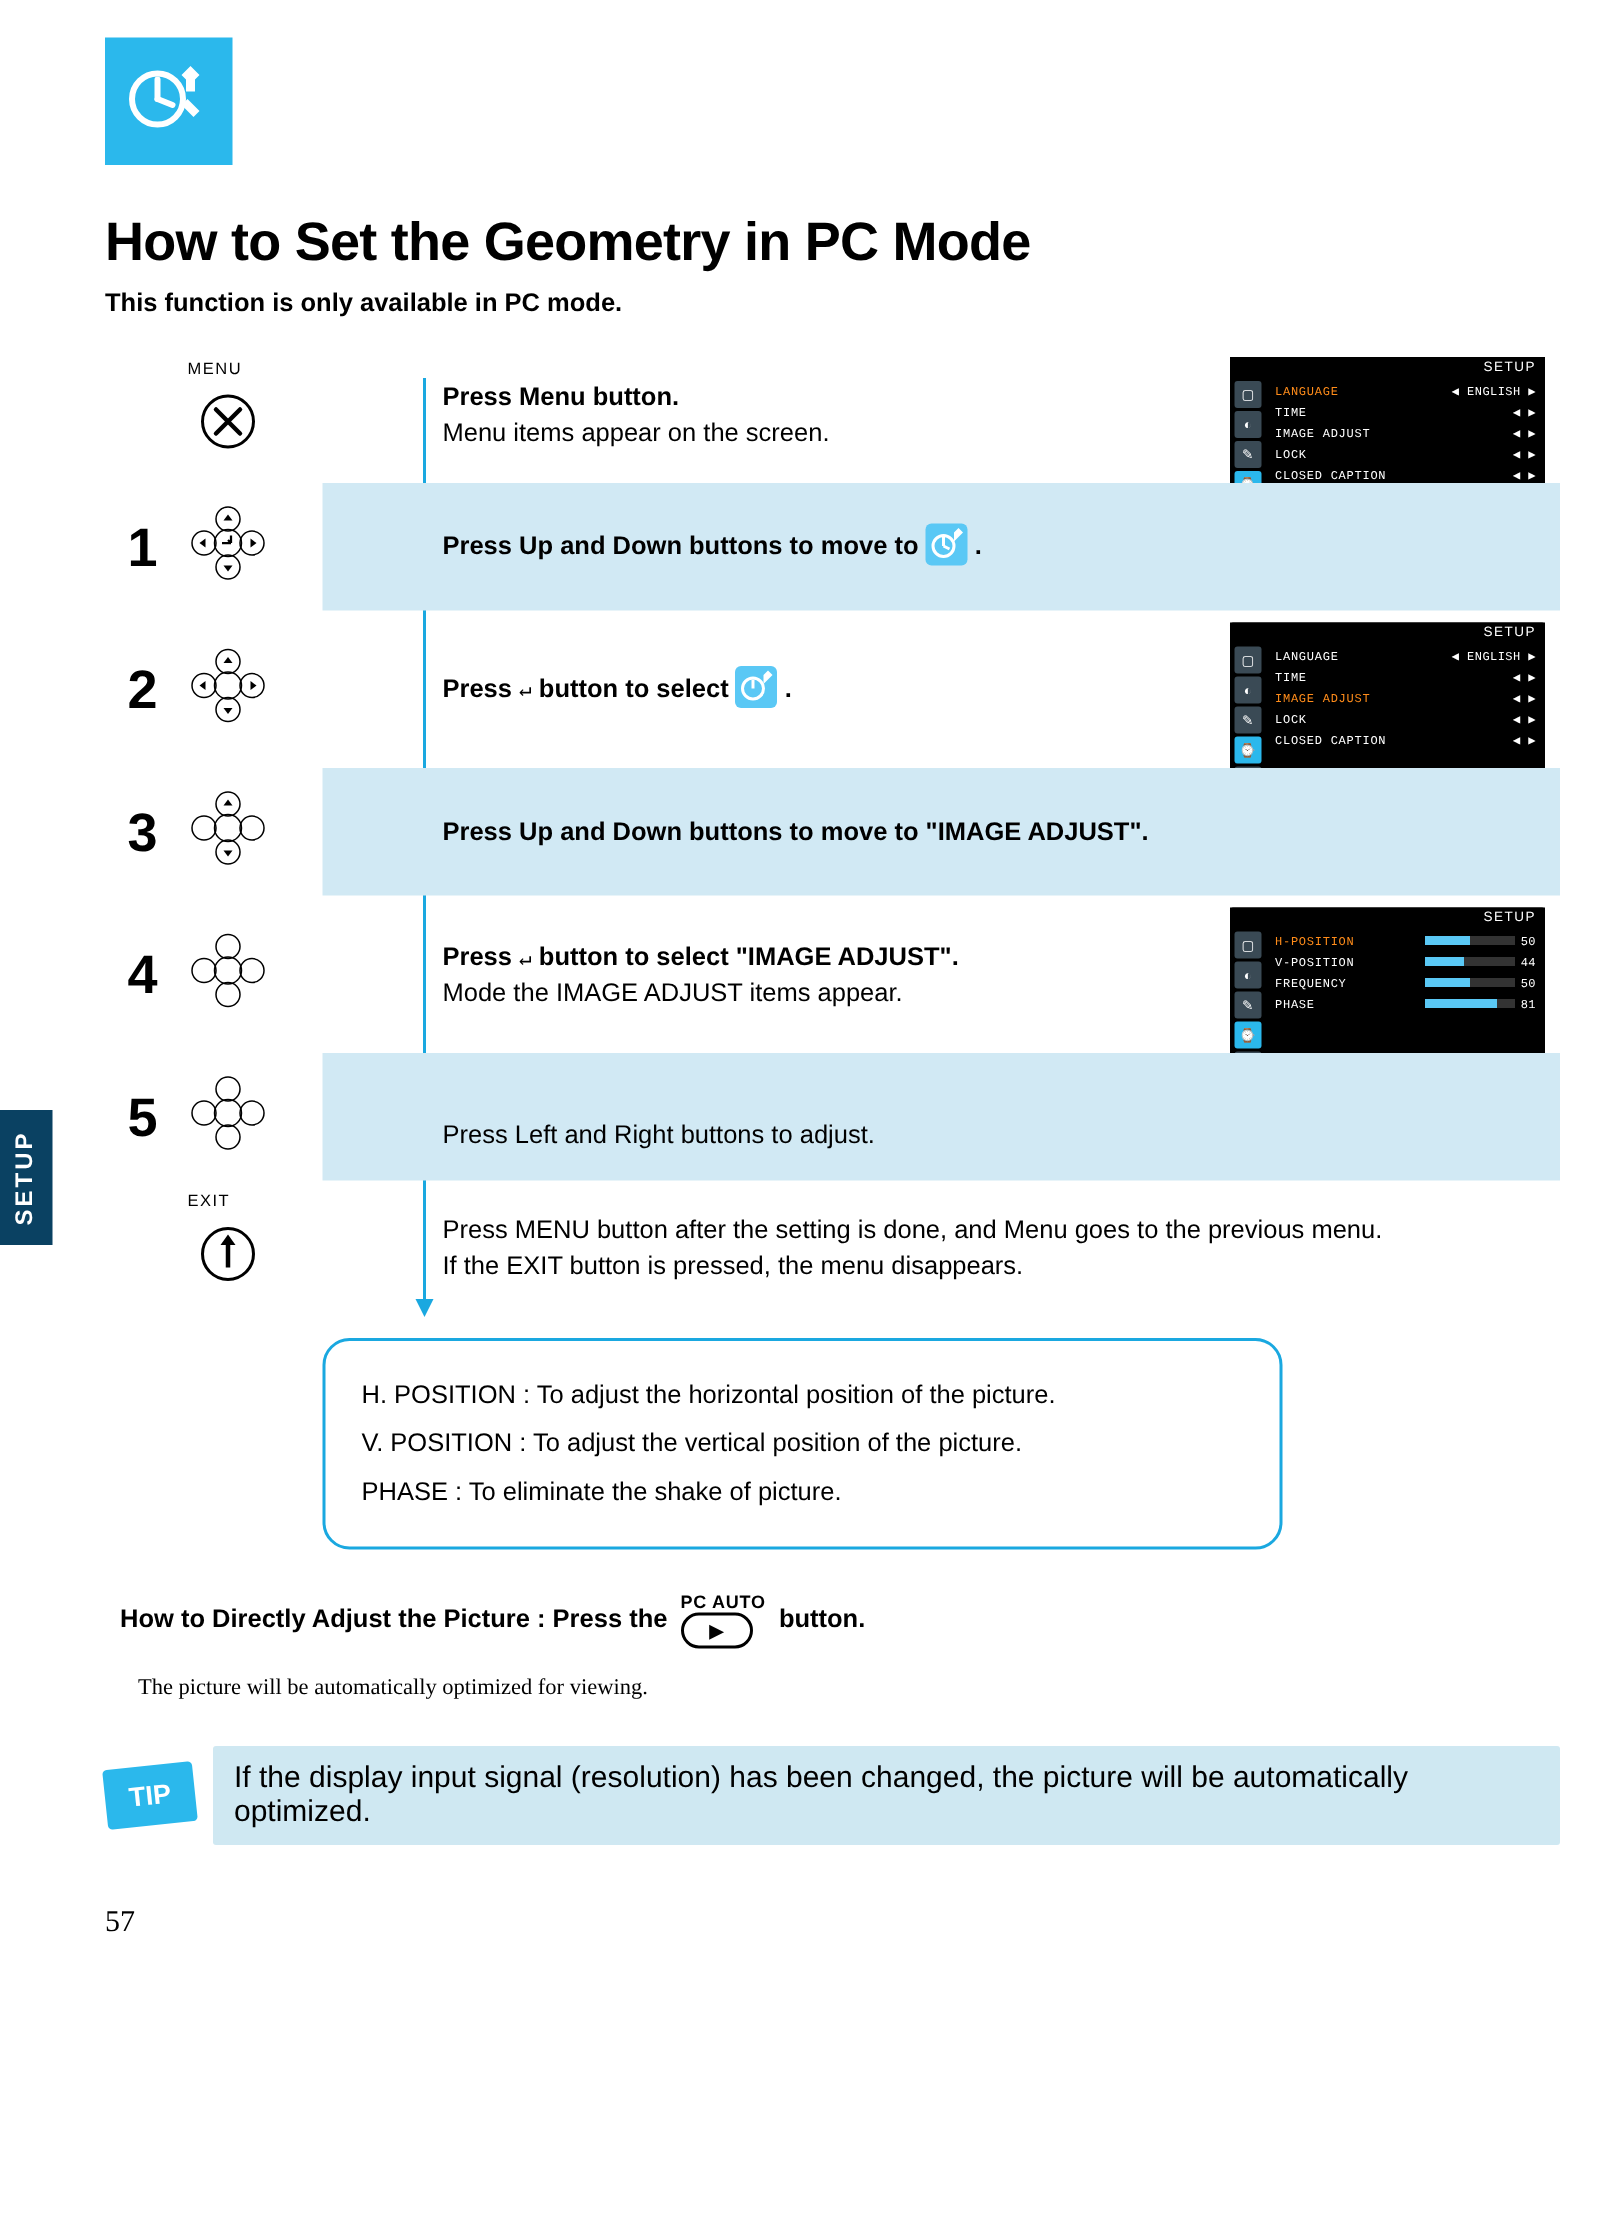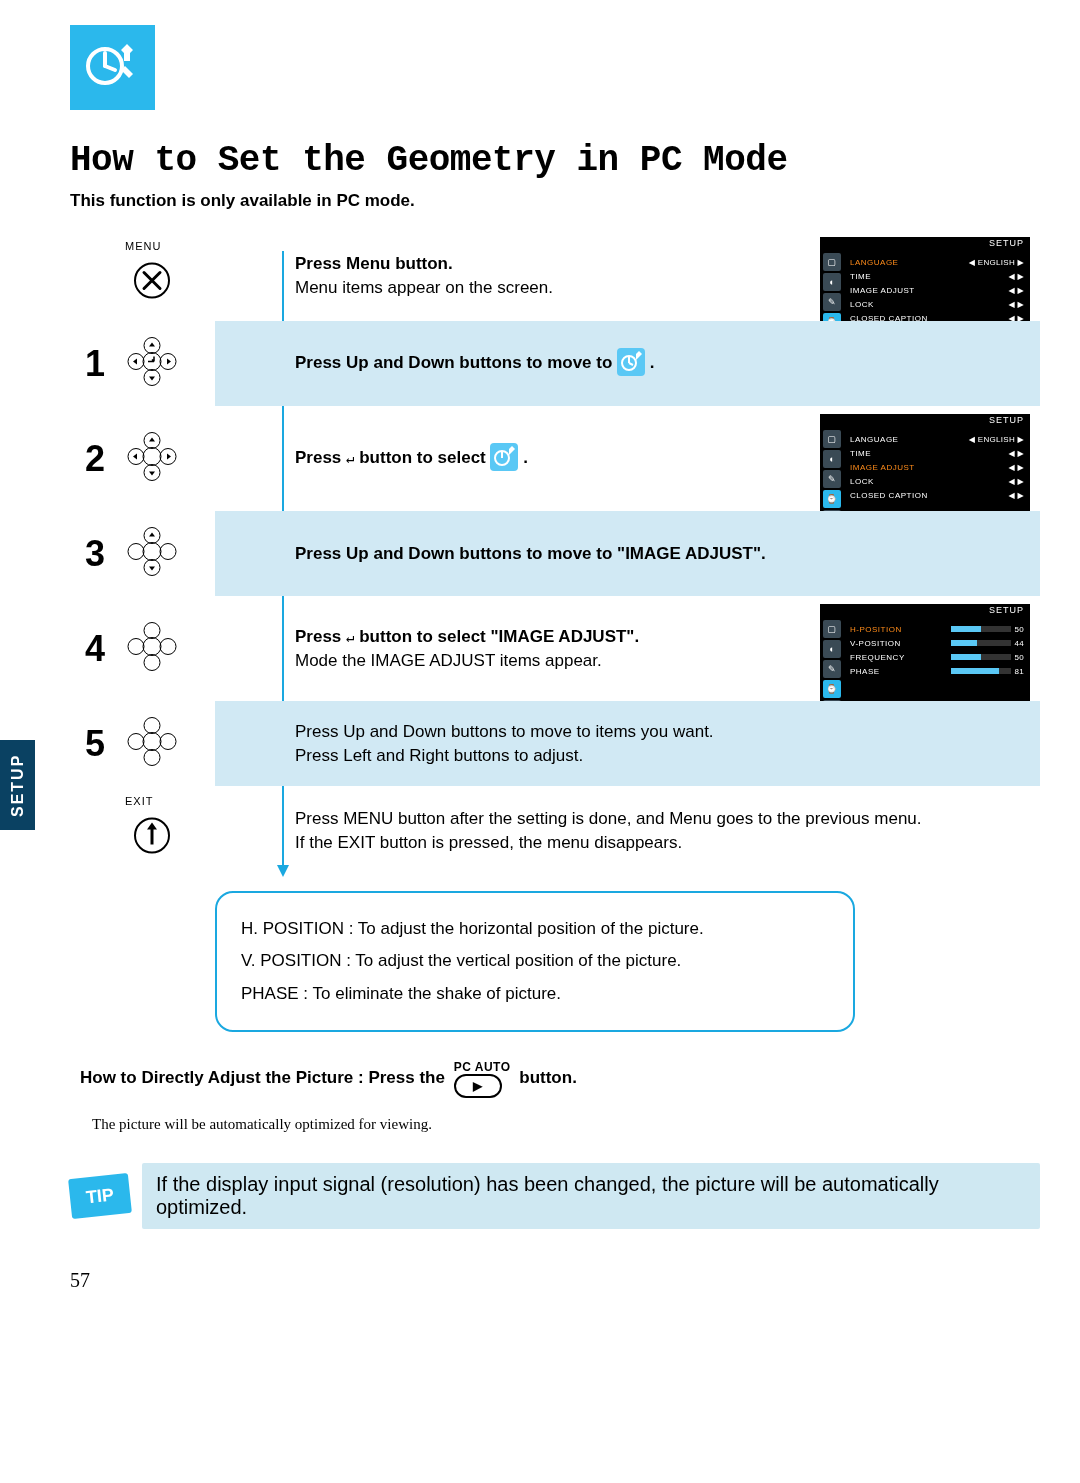--- a/index.html
+++ b/index.html
@@ -1,21 +1,21 @@
 <!DOCTYPE html>
 <html><head>
 <meta charset="utf-8">
 <style>
   * { box-sizing: border-box; margin: 0; padding: 0; }
   body { width:1080px; height:1483px; background:#fff; font-family:Arial,Helvetica,sans-serif; color:#000; position:relative; }
   .side-tab { position:absolute; left:0; top:740px; width:35px; height:90px; background:#0a4162; color:#fff; font-weight:bold; letter-spacing:2px; display:flex; align-items:center; justify-content:center; writing-mode:vertical-rl; transform:rotate(180deg); font-size:16px;}
   .page { margin-left:70px; padding-top:25px; padding-right:40px; padding-bottom:20px;}
   .header-icon { width:85px; height:85px; background:#2bb8ec; border-radius:0; display:flex; align-items:center; justify-content:center; margin-bottom:30px;}
   .header-icon svg { width:60px; height:60px; }
-  h1 { font-size:36px; font-weight:900; letter-spacing:-0.5px; margin-bottom:10px;font-family:Liberation Mono, monospace; }
+  h1 { font-size:36px; font-weight:900; letter-spacing:-0.5px; margin-bottom:10px; }
   .subtitle { font-size:17px; font-weight:bold; margin-bottom:30px; }
   .steps-wrap { position:relative; padding-left:145px; }
   .flow-line { position:absolute; left:212px; top:10px; width:2px; height:620px; background:#1aa8e0; }
   .flow-line::after{ content:""; position:absolute; left:-5px; bottom:-12px; border:6px solid transparent; border-top:12px solid #1aa8e0;}
   .row { display:flex; align-items:center; min-height:85px; margin-bottom:10px; position:relative;}
   .row.hl { background:#d1e9f4; }
   .num { position:absolute; left:-140px; top:50%; transform:translateY(-50%); width:40px; text-align:center; font-size:36px; font-weight:900;}
   .btn-glyph { position:absolute; left:-90px; top:50%; transform:translateY(-50%); width:60px; text-align:left; }
   .btn-glyph .lbl { font-size:11px; letter-spacing:1px; margin-bottom:2px; display:block;}
   .dpad, .circ { width:55px; height:55px; display:inline-block;}
@@ -24,21 +24,21 @@
   .inline-icon { display:inline-block; width:28px; height:28px; background:#5ac8f5; border-radius:4px; vertical-align:middle; position:relative; top:-2px;}
   .inline-icon svg{ width:100%; height:100%;}
   .enter-sym{ display:inline-block; font-family:monospace; font-size:14px; line-height:1; }
   .osd { position:absolute; right:10px; width:210px; background:#000; color:#fff; border-radius:2px; font-size:9px; font-family:Arial,sans-serif; letter-spacing:0.3px;}
   .osd-hdr{ text-align:right; color:#fff; background:#000; padding:1px 6px; font-size:9px; letter-spacing:1px; }
   .osd-body{ display:flex; min-height:108px;}
   .osd-left{ width:24px; display:flex; flex-direction:column; gap:2px; padding:4px 2px; align-items:center;}
   .osd-ic{ width:18px; height:18px; background:#3a4a55; border-radius:2px; display:flex; align-items:center; justify-content:center;}
   .osd-ic.hl{ background:#2bb8ec;}
   .osd-right{ flex:1; padding:4px 6px 2px 6px;}
-  .osd-line{ display:flex; justify-content:space-between; align-items:flex-end; height:14px;}
+  .osd-line{ display:flex; justify-content:space-between; align-items:center; height:14px;font-family:Liberation Mono, monospace;}
   .osd-lbl{ color:#fff; font-size:8px; letter-spacing:0.5px;}
   .osd-lbl.orange{ color:#ff8c1a; }
   .osd-val{ color:#fff; font-size:8px;}
   .osd-ftr{ display:flex; justify-content:space-around; border-top:1px solid #222; padding:2px 0; font-size:7px; color:#fff;}
   .osd-ftr span::before{ content:"◆ "; color:#ff8c1a;}
   .osd-bar{ display:inline-block; width:60px; height:6px; background:#333; position:relative; margin-right:4px;}
   .osd-bar i{ display:block; height:100%; background:#5ac8f5;}
   .osd1{ top:0px;} .osd2{ top:0px;} .osd3{ top:0px;}
 
   .info-box{ margin-left:145px; margin-top:25px; border:2.5px solid #1aa8e0; border-radius:18px; padding:20px 24px; width:640px; font-size:17px; line-height:1.9;}
@@ -301,21 +301,21 @@
       <div class="btn-glyph">
         <svg class="dpad" viewBox="0 0 55 55">
           <circle cx="27" cy="11" r="8" fill="none" stroke="#000"></circle>
             <circle cx="27" cy="43" r="8" fill="none" stroke="#000"></circle>
           <circle cx="11" cy="27" r="8" fill="none" stroke="#000"></circle>
             <circle cx="43" cy="27" r="8" fill="none" stroke="#000"></circle>
           <circle cx="27" cy="27" r="9" fill="none" stroke="#000"></circle>
         </svg>
       </div>
       <div class="text-col">
-        <span>Press Up and Down buttons to move to items you want.</span><br>
+        <br>
         <span>Press Left and Right buttons to adjust.</span>
       </div>
     </div>
 
     <div class="row" style="min-height:70px;">
       <div class="btn-glyph">
         <span class="lbl">EXIT</span>
         <svg class="circ" viewBox="0 0 55 55">
             <circle cx="27" cy="27" r="17" fill="none" stroke="#000" stroke-width="2"></circle>
             <line x1="27" y1="36" x2="27" y2="17" stroke="#000" stroke-width="3"></line>

